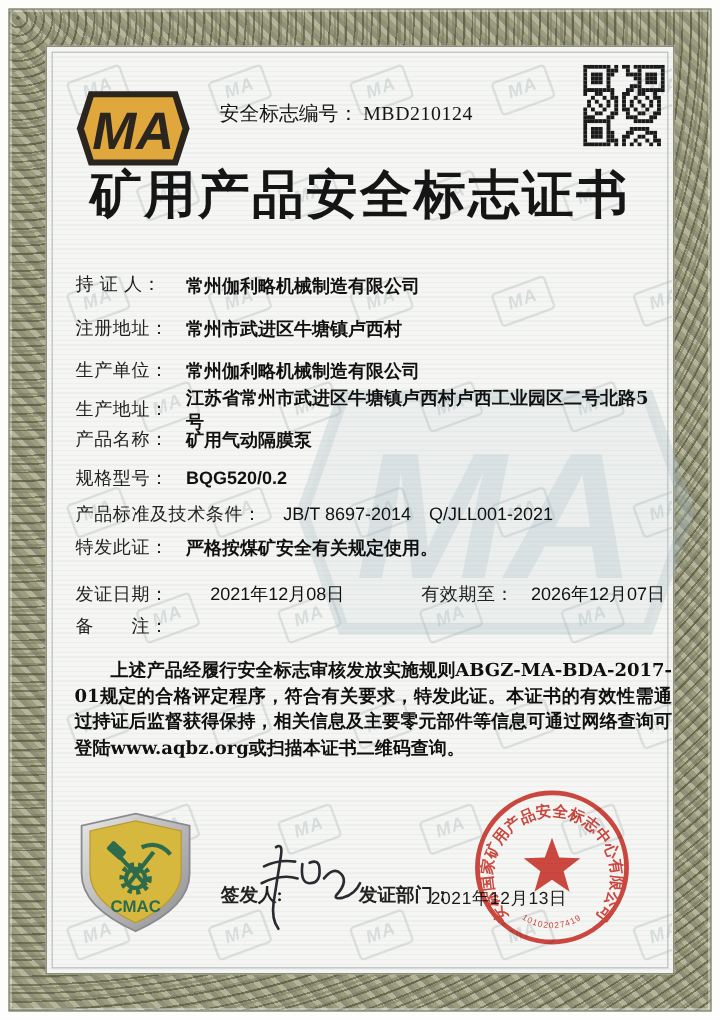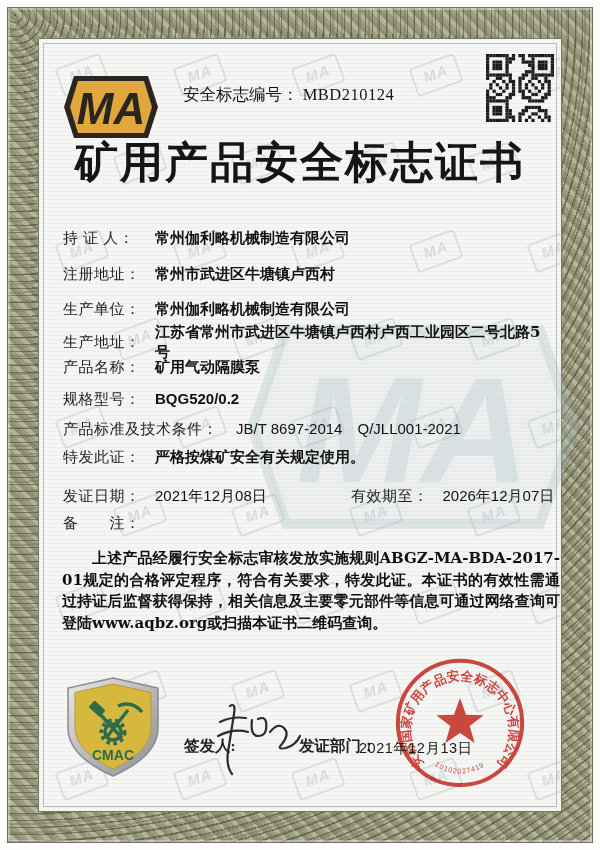--- a/index.html
+++ b/index.html
@@ -29,21 +29,21 @@
           font-size:16.5px;color:#151515;}
   .certno b{font-weight:normal;letter-spacing:.5px;}
   .qr{position:absolute;left:486px;top:54px;width:68px;height:68px;}
   .title{position:absolute;left:0;right:0;top:134px;text-align:center;
          font-family:"Liberation Serif",serif;font-weight:bold;font-size:43px;
          letter-spacing:2px;color:#151515;}
   .row{position:absolute;left:63px;right:42px;display:flex;align-items:flex-start;
        font-size:15px;line-height:20px;}
   .lbl{flex:none;width:92px;color:#222;letter-spacing:.5px;}
   .val{font-family:"DejaVu Serif",serif;color:#111;font-weight:600;}
-  .val.sans{font-family:"Liberation Sans",sans-serif;font-weight:bold;}
+  .val.sans{font-family:"Liberation Sans",sans-serif;font-weight:bold;text-align:center;}
   .lbl.wide{width:auto;margin-right:18px;}
   .lbl2{flex:none;margin-left:44px;margin-right:14px;color:#222;letter-spacing:.5px;}
   .statement{position:absolute;left:62px;right:40px;top:548px;
       font-family:"DejaVu Serif",serif;font-weight:600;font-size:15px;line-height:21.5px;
       text-indent:2em;color:#101010;text-align:justify;}
   .cmac{position:absolute;left:62px;top:676px;}
   .sign-label{position:absolute;left:184px;top:736px;font-family:"Liberation Serif",serif;
       font-weight:bold;font-size:15.5px;color:#222;}
   .signature{position:absolute;left:212px;top:692px;}
   .issuer-label{position:absolute;left:299px;top:736px;font-family:"Liberation Serif",serif;

